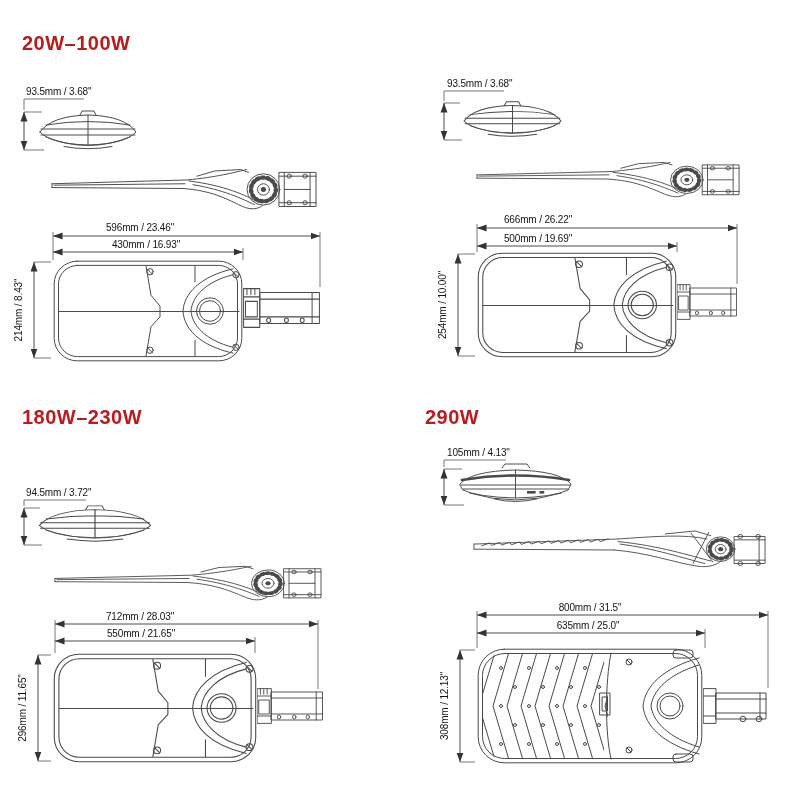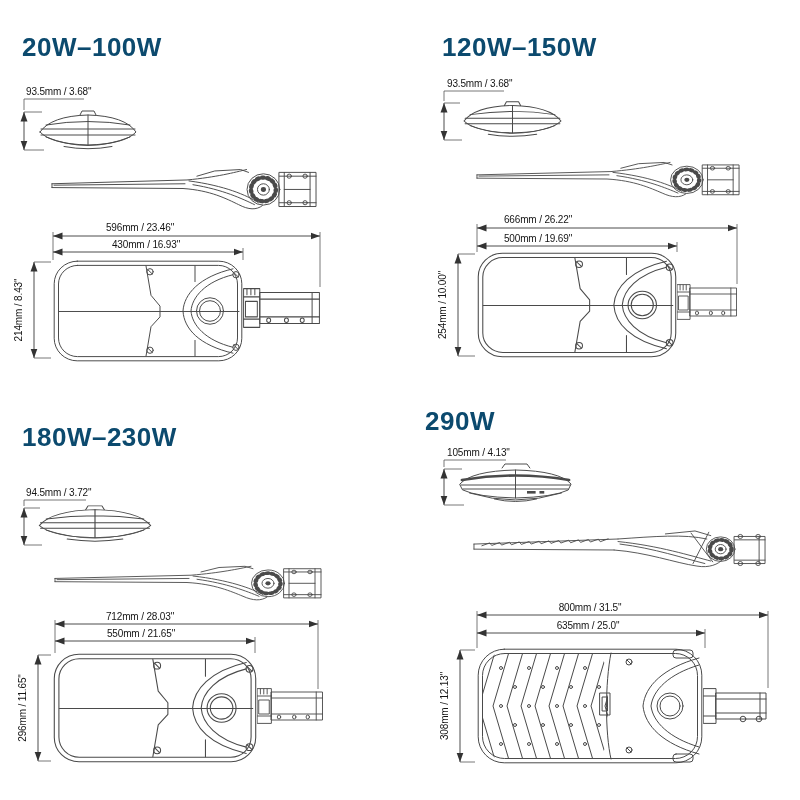--- a/index.html
+++ b/index.html
@@ -1,23 +1,23 @@
 <!DOCTYPE html>
 <html><head>
 <meta charset="utf-8">
 <style>
   html,body{margin:0;padding:0;background:#ffffff;}
   .canvas{position:relative;width:800px;height:800px;background:#fff;overflow:hidden;
           font-family:"Liberation Sans",sans-serif;}
   .quad{position:absolute;width:400px;height:400px;}
   #q1{left:0;top:0} #q2{left:400px;top:0} #q3{left:0;top:400px} #q4{left:400px;top:400px}
-  .title{position:absolute;margin:0;font-weight:700;font-size:26px;color:#0c4a6e;
+  .title{position:absolute;margin:0;font-weight:700;font-size:20px;color:#b91c1c;
          letter-spacing:.5px;white-space:nowrap;}
   #q1 .title{left:22px;top:32px} #q2 .title{left:42px;top:32px}
-  #q3 .title{left:22px;top:22px}  #q4 .title{left:25px;top:6px}
+  #q3 .title{left:22px;top:6px}  #q4 .title{left:25px;top:6px}
   svg.draw{position:absolute;left:0;top:0;width:400px;height:400px;}
   svg *{vector-effect:none}
   .ln path,.ln rect,.ln circle,.ln line,
   symbol path,symbol rect,symbol circle,symbol line{fill:none;stroke:#4a4a4a;stroke-width:1;
       stroke-linecap:round;stroke-linejoin:round;}
   symbol .fill, .fill{fill:#4a4a4a;stroke:none;}
   symbol .thick{stroke-width:2.6;}
   symbol .ring{stroke-dasharray:1.6 3.6;stroke-width:4.5;}
   .dim line,.dim path{fill:none;stroke:#383838;stroke-width:.9;stroke-linecap:butt;}
   .dim .ext{stroke:#555;stroke-width:.8;}
@@ -221,21 +221,20 @@
       <text x="22" y="310" text-anchor="middle" transform="rotate(-90 22 310)">214mm / 8.43"</text>
       <line x1="34" y1="262" x2="34" y2="358" marker-start="url(#ar)" marker-end="url(#ar)"></line>
       <path class="ext" d="M34,262 H51 M34,358 H51"></path>
     </g>
     <use href="#top-body-a" x="53" y="260" width="190" height="102"></use>
     <use href="#bracket-top" x="243" y="288" width="77" height="40"></use>
   </svg>
 </div>
 
 <div class="quad" id="q2">
-  <h2 class="title">120W–150W</h2>
   <svg class="draw ln" viewBox="0 0 400 400">
     <g class="dim">
       <text x="47" y="87">93.5mm / 3.68"</text>
       <path class="ext" d="M44,91 H104 M44,91 V101"></path>
       <line x1="44" y1="103" x2="44" y2="140" marker-start="url(#ar)" marker-end="url(#ar)"></line>
       <path class="ext" d="M44,103 H60 M44,140 H62"></path>
     </g>
     <use href="#dome-a" x="62" y="100" width="101" height="42"></use>
     <use href="#side-a" x="75" y="155" width="268" height="48"></use>
     <g class="dim">

